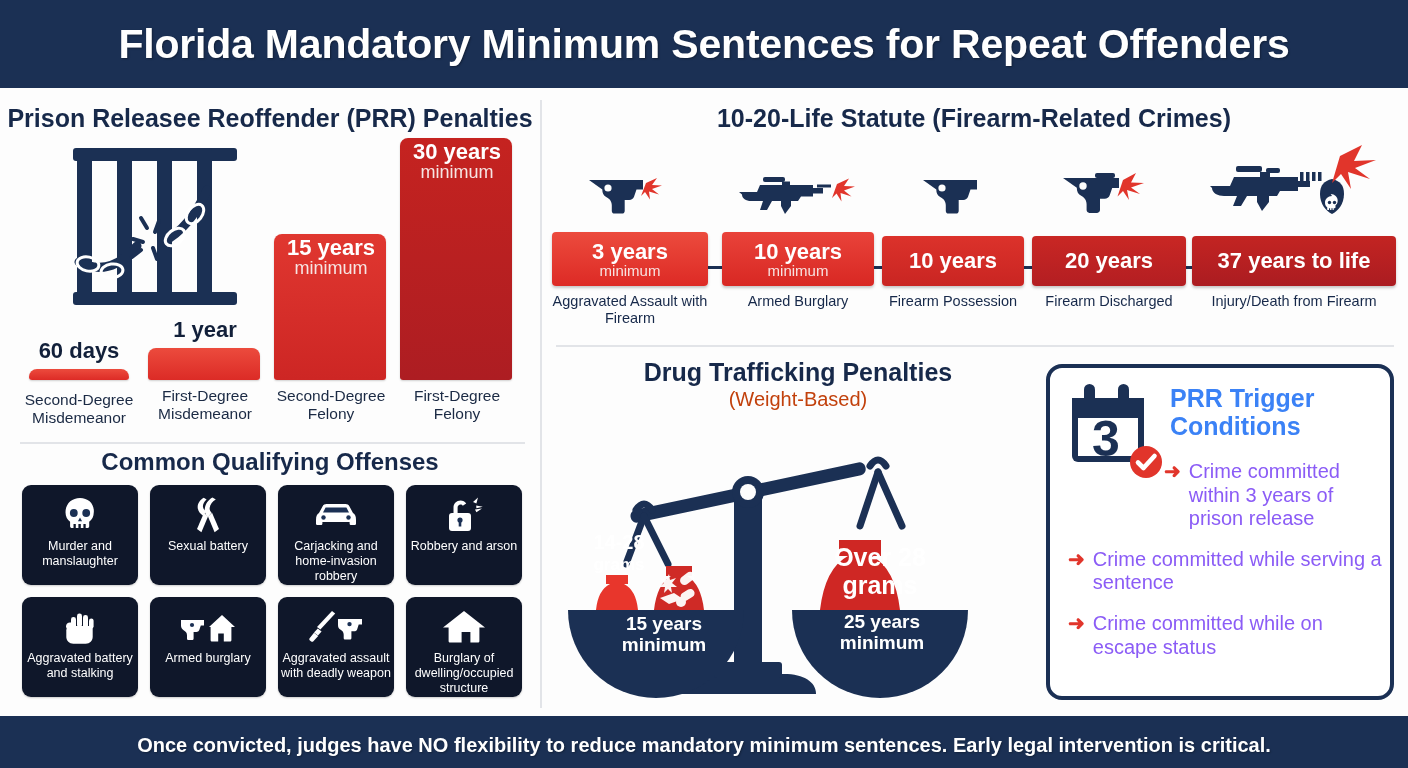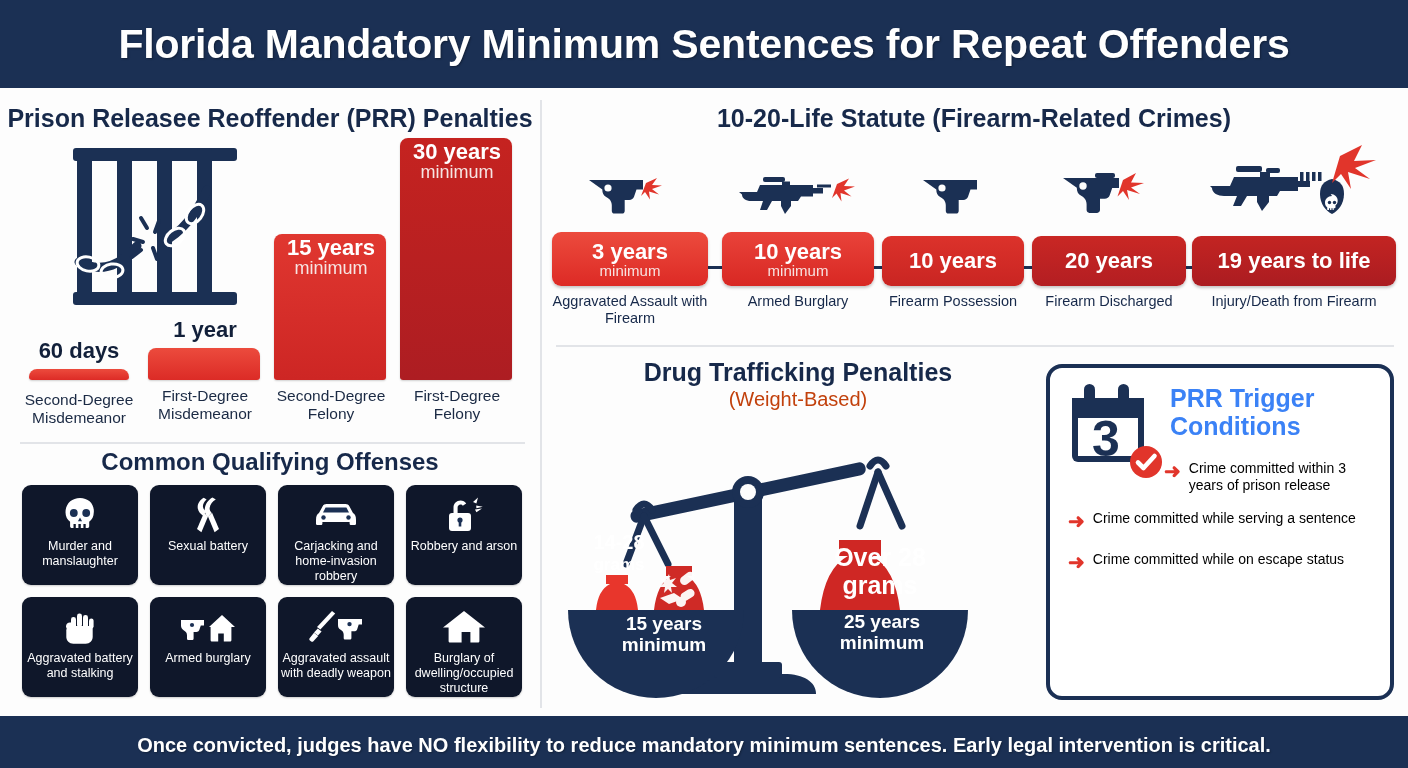--- a/index.html
+++ b/index.html
@@ -87,21 +87,21 @@
   }
 
   
   #life { position:absolute; left:548px; top:98px; width:852px; height:248px; }
   #life .title { position:absolute; left:0; top:6px; width:852px; }
   .life-row { position:absolute; left:4px; top:46px; width:844px; height:196px; }
   .life-connector { position:absolute; left:60px; top:122px; width:700px; height:3px; background:#1b3054; }
   .life-item { position:absolute; top:0; text-align:center; }
   .life-gun { height:82px; display:flex; align-items:flex-end; justify-content:center; }
   .pill {
-    margin-top:6px; border-radius:9px; color:#fff; font-weight:bold;
+    margin-top:6px; border-radius:4px; color:#fff; font-weight:bold;
     display:flex; flex-direction:column; align-items:center; justify-content:center;
     box-shadow:0 2px 3px rgba(0,0,0,.22); position:relative;
   }
   .pill .big { font-size:22px; line-height:1.05; }
   .pill .sub { font-size:15px; font-weight:normal; color:#f7e3e1; line-height:1.05; }
   .life-cap { margin-top:7px; font-size:14.5px; color:#17294a; line-height:1.2; }
 
   
   #drug { position:absolute; left:548px; top:352px; width:500px; height:356px; }
   #drug .title { position:absolute; left:0; top:6px; width:500px; }
@@ -116,21 +116,21 @@
   }
   .trig-head { position:absolute; left:16px; top:14px; width:318px; height:78px; }
   .trig-cal { position:absolute; left:0; top:0; width:92px; height:82px; }
   .trig-title {
     position:absolute; left:104px; top:2px; width:214px;
     font-size:25px; font-weight:bold; color:#3b82f6; line-height:1.12;
   }
   .trig-list { position:absolute; left:18px; top:92px; width:316px; }
   .trig-item { display:flex; align-items:flex-start; margin-bottom:17px; }
   .trig-item .arw { color:#e1352b; font-size:20px; line-height:1.18; margin-right:8px; flex:0 0 auto; font-weight:bold;}
-  .trig-item .txt { font-size:14px; color:#000000; line-height:1.18; }
+  .trig-item .txt { font-size:20px; color:#8b5cf6; line-height:1.18; }
   .trig-item.first { margin-left:96px; width:218px; }
   .trig-item.first .txt { }
 </style>
 </head>
 <body>
 
 <div id="page">
 
   <div class="header">
     <h1>Florida Mandatory Minimum Sentences for Repeat Offenders</h1>
@@ -423,21 +423,21 @@
               <path d="M128 52c-4 0-7 3-7 6.7 0 2 .9 3.5 2.2 4.5v2c0 .5.4.9.9.9h.9v-1.9h1.1v1.9h1.3v-1.9h1.2v1.9h1.1v-1.9h.9c.5 0 .9-.4.9-.9v-2c1.3-1 2.2-2.5 2.2-4.5 0-3.7-3-6.7-7-6.7z"></path>
               <circle cx="125.5" cy="58.5" r="1.7" fill="#1b3054"></circle>
                 <circle cx="130.5" cy="58.5" r="1.7" fill="#1b3054"></circle>
             </g>
             <g fill="#e1352b">
               <path d="M136 12l22-11-8 16 22-1-21 8 15 11-22-7 3 17-10-15-9 9z"></path>
             </g>
           </svg>
         </div>
         <div class="pill" style="height:50px; margin-top:10px; background:linear-gradient(180deg,#c32422,#ab1c21);">
-          <span class="big">19 years to life</span>
+          <span class="big">37 years to life</span>
         </div>
         <div class="life-cap">Injury/Death from Firearm</div>
       </div>
 
     </div>
   </div>
 
   <div id="drug">
     <div class="title sec-title">Drug Trafficking Penalties</div>
     <div class="subtitle sec-sub">(Weight-Based)</div>

